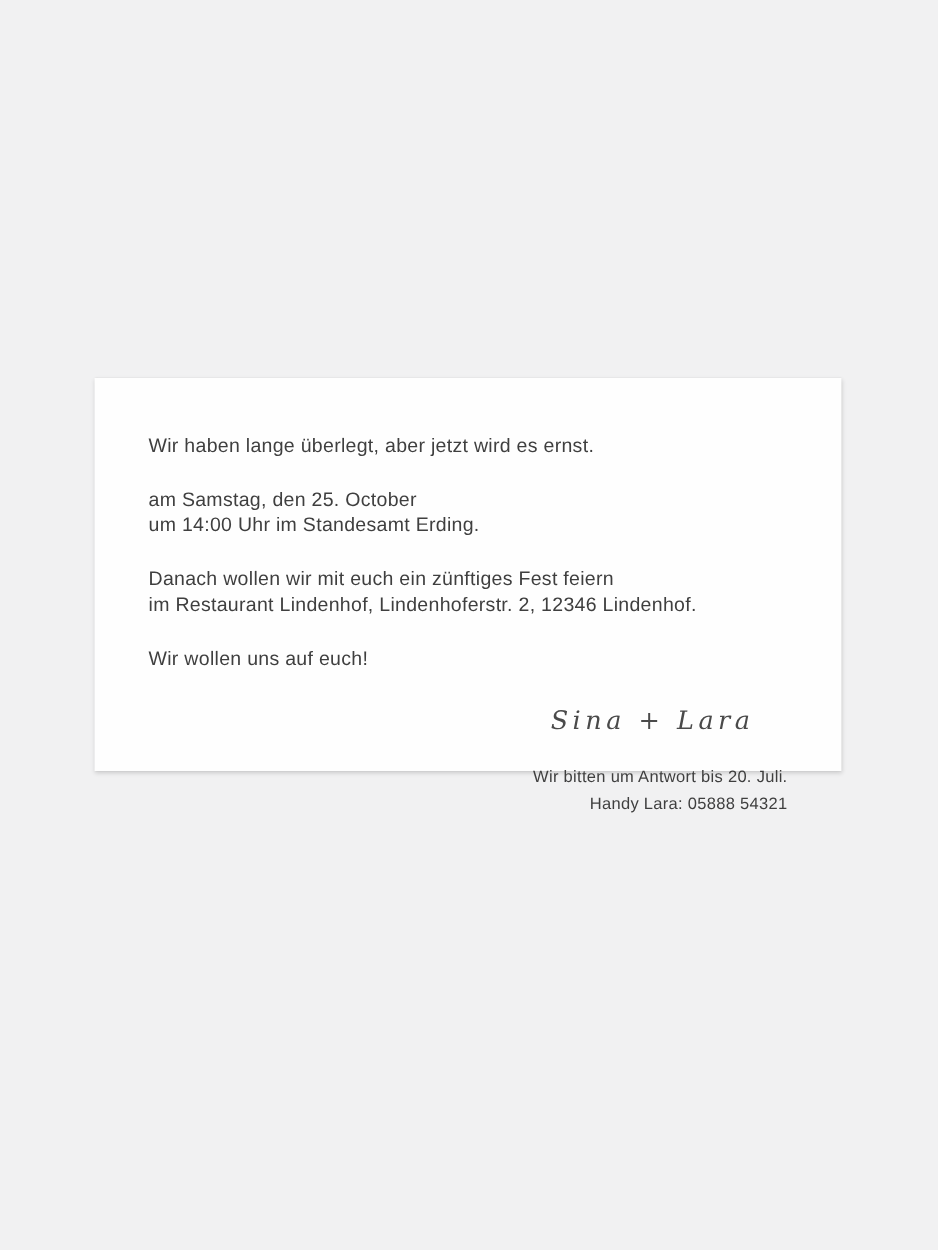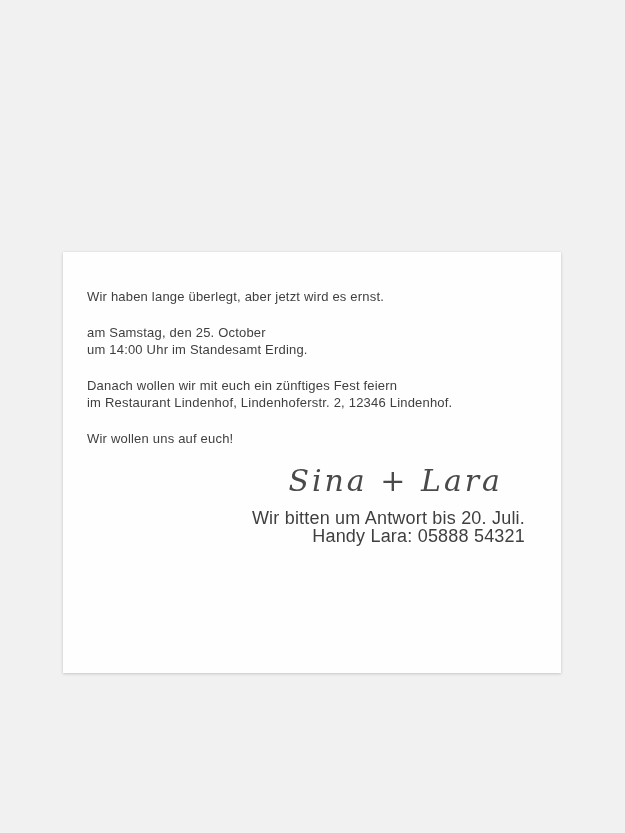--- a/index.html
+++ b/index.html
@@ -19,49 +19,49 @@
   .stage{
     position:absolute;
     inset:0;
     background:var(--bg);
   }
   .card{
     position:absolute;
     left:63px;
     top:252px;
     width:498px;
-    height:421px;
+    height:262px;
     background:var(--card-bg);
     box-shadow:0 1px 3px rgba(0,0,0,0.16), 0 0 1px rgba(0,0,0,0.10);
-    padding:36px 36px 0 24px;
+    padding:36px 36px 0 36px;
   }
   .body-text p{
     font-size:13px;
     line-height:17.5px;
     letter-spacing:0.2px;
     color:var(--text);
     margin:0 0 18px 0;
     font-weight:400;
   }
   .signature{
     margin-top:16px;
     text-align:right;
     margin-right:22px;
     font-family:"DejaVu Serif", serif;
     font-style:italic;
-    font-size:30px;
+    font-size:17px;
     line-height:32px;
     letter-spacing:3px;
     color:var(--sig);
     font-weight:400;
   }
   .rsvp{
     margin-top:13px;
     text-align:right;
-    font-size:18px;
+    font-size:11px;
     line-height:17.5px;
     letter-spacing:0.2px;
     color:var(--text);
   }
 </style>
 </head>
 <body>
 
 <div class="stage">
   <div class="card">

